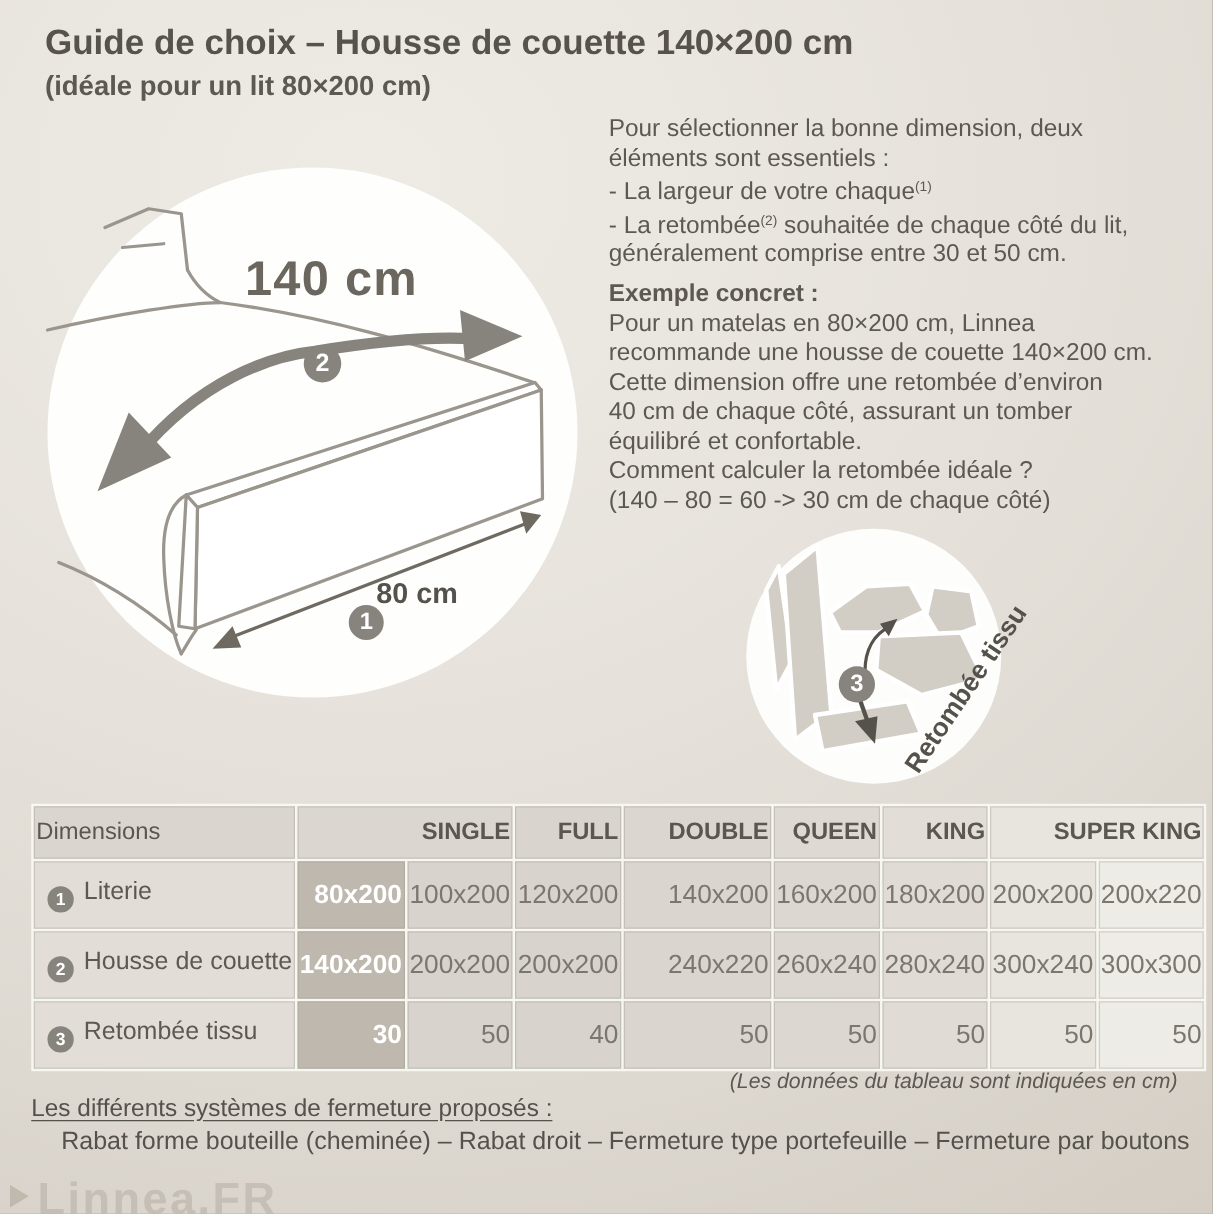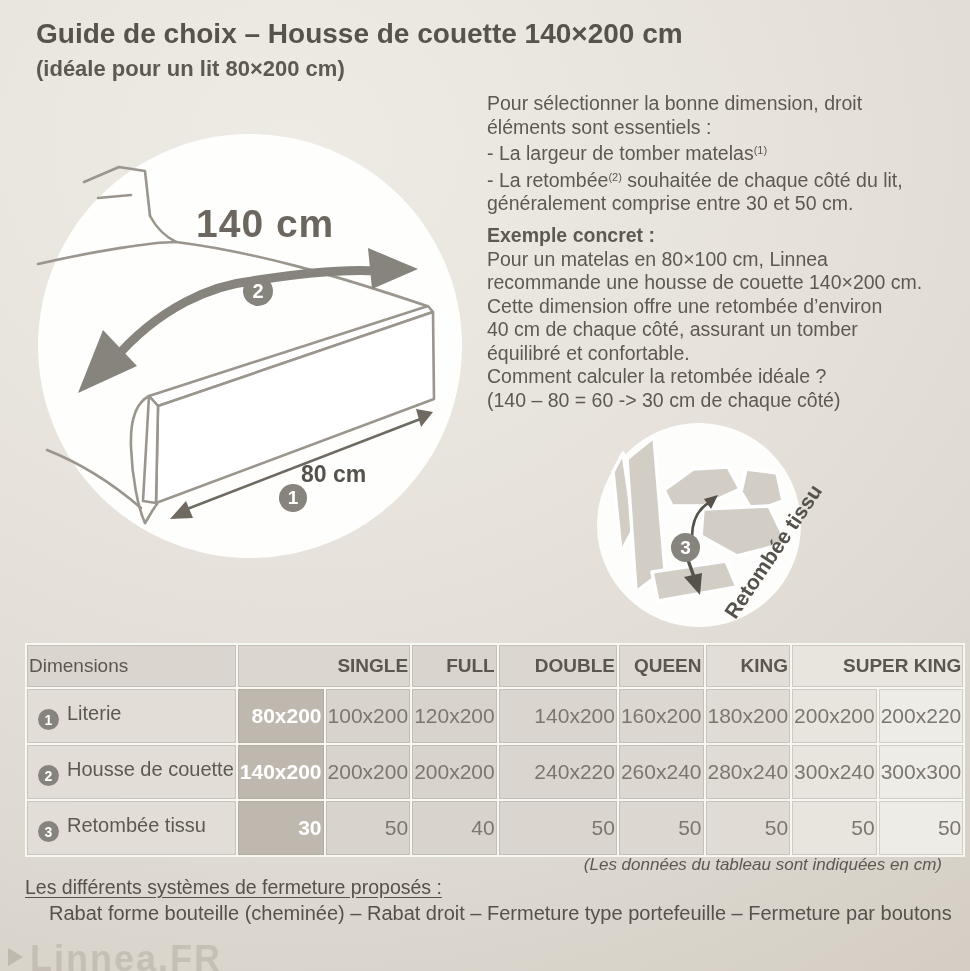--- a/index.html
+++ b/index.html
@@ -100,30 +100,30 @@
       <polygon points="718,495 704,499 711,509" fill="#55514b"></polygon>
       <line x1="688" y1="560" x2="694" y2="577" stroke="#55514b" stroke-width="3.4"></line>
       <polygon points="700,595 684,577 702,573" fill="#55514b"></polygon>
     </g>
   </svg>
 
   <div class="abs page-title">Guide de choix – Housse de couette 140×200 cm</div>
   <div class="abs page-subtitle">(idéale pour un lit 80×200 cm)</div>
 
   <div class="abs intro">
-    <div>Pour sélectionner la bonne dimension, droit</div>
+    <div>Pour sélectionner la bonne dimension, deux</div>
     <div>éléments sont essentiels :</div>
-    <div><span>- La largeur de tomber matelas</span><sup>(1)</sup></div>
+    <div><span>- La largeur de votre chaque</span><sup>(1)</sup></div>
     <div><span>- La retombée</span><sup>(2)</sup><span> souhaitée de chaque côté du lit,</span></div>
     <div>généralement comprise entre 30 et 50 cm.</div>
   </div>
 
   <div class="abs example">
     <div class="h">Exemple concret :</div>
-    <div>Pour un matelas en 80×100 cm, Linnea</div>
+    <div>Pour un matelas en 80×200 cm, Linnea</div>
     <div>recommande une housse de couette 140×200 cm.</div>
     <div>Cette dimension offre une retombée d’environ</div>
     <div>40 cm de chaque côté, assurant un tomber</div>
     <div>équilibré et confortable.</div>
     <div>Comment calculer la retombée idéale ?</div>
     <div>(140 – 80 = 60  -&gt; 30 cm de chaque côté)</div>
   </div>
 
   <div class="abs dim-140">140 cm</div>
   <div class="abs marker marker-2">2</div>

